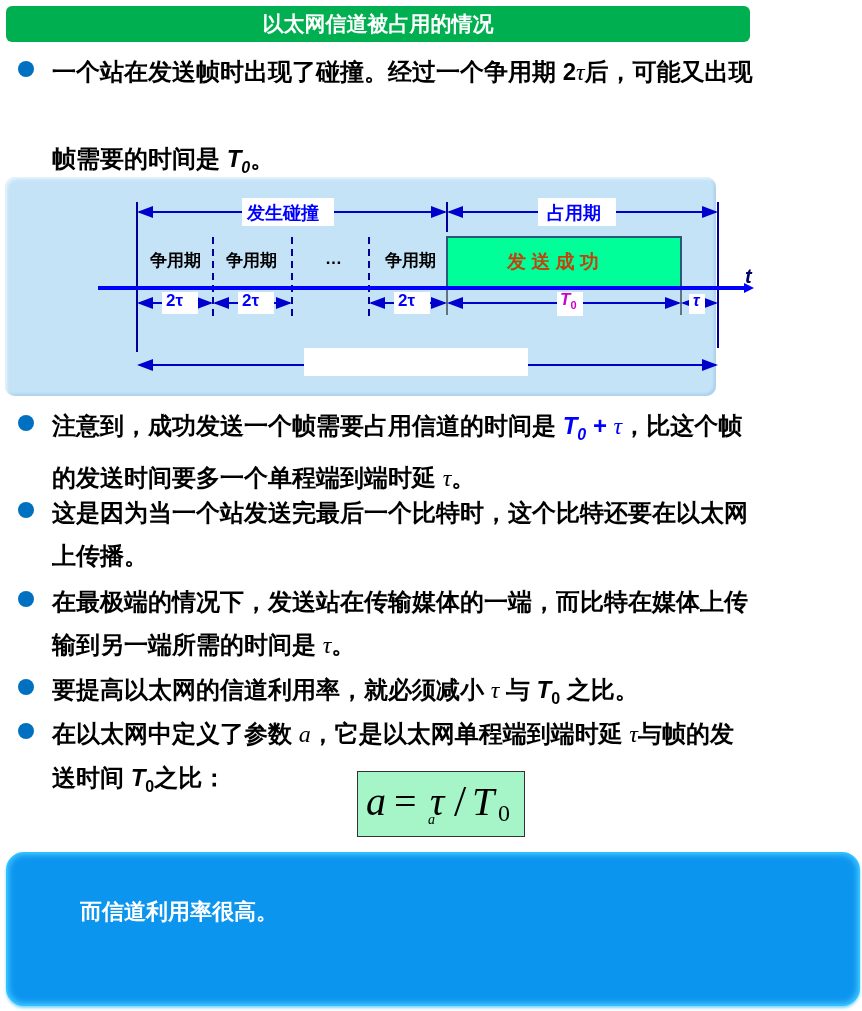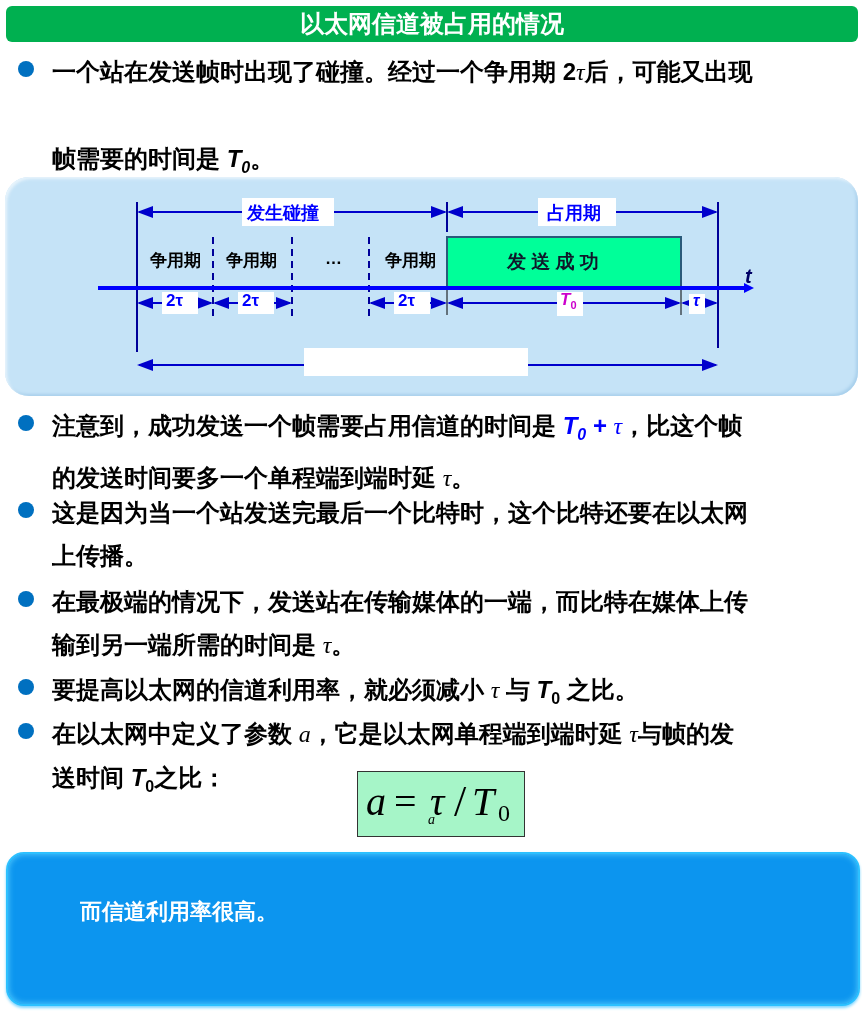--- a/index.html
+++ b/index.html
@@ -1,30 +1,30 @@
 <!DOCTYPE html>
 <html><head>
 <meta charset="utf-8">
 <style>
   html, body { margin:0; padding:0; background:#ffffff; }
   body { width:862px; height:1011px; position:relative; overflow:hidden;
          font-family:"Liberation Sans", "DejaVu Sans", sans-serif; }
-  .title-bar { position:absolute; left:6px; top:6px; width:852px; height:36px;
+  .title-bar { position:absolute; left:6px; top:6px; width:744px; height:36px;
     background:#00b050; border-radius:6px; color:#fff; font-weight:bold;
-    font-size:24px; line-height:36px; text-align:center; }
+    font-size:21px; line-height:36px; text-align:center; }
   .bullet-item { position:absolute; left:18px; width:830px; }
   .bullet-dot { position:absolute; left:0; top:11px; width:16px; height:16px;
     border-radius:50%; background:#0070c0; }
   .bullet-text { margin-left:34px; font-size:24px; font-weight:bold; color:#000;
     line-height:43px; }
   .math-i { font-family:"Liberation Serif", "DejaVu Serif", serif; font-style:italic; font-weight:normal; }
   .math-T { font-family:"Liberation Sans", sans-serif; font-style:italic; font-weight:bold; }
   .blue-T { color:#0000ff; }
-  .diagram { position:absolute; left:5px; top:177px; width:853px; height:219px;
-    background:#c5e3f7; border-radius:24px; box-shadow: inset 2px 2px 3px #e8f4fc, inset -2px -2px 3px #a9d0ec; }
+  .diagram { position:absolute; left:5px; top:177px; width:711px; height:219px;
+    background:#c5e3f7; border-radius:10px; box-shadow: inset 2px 2px 3px #e8f4fc, inset -2px -2px 3px #a9d0ec; }
   .diagram svg { position:absolute; left:0; top:0; }
   .formula-box { position:absolute; left:357px; top:771px; width:166px; height:64px;
     background:#a6f5c8; border:1px solid #333; font-family:"Liberation Serif", serif;
     font-size:40px; color:#000; }
   .formula-box span { position:absolute; }
   .note-box { position:absolute; left:6px; top:852px; width:850px; height:150px;
     background:#0c95ef; border-radius:18px; border:2px solid #2cc0ff;
     box-shadow: inset 0 0 6px #5ad0ff, 0 2px 3px #7fd6ff; }
   .note-text { position:absolute; left:72px; color:#fff; font-weight:bold; font-size:22px; line-height:35px; }
   .note-text .math-i { color:#fff; }
@@ -89,21 +89,21 @@
     <rect x="689" y="294" width="16" height="20" fill="#fff"></rect>
     <rect x="304" y="348" width="224" height="28" fill="#fff"></rect>
   </svg>
 
   <span style="position:absolute;left:242px;top:24px;color:#0000ff;font-weight:bold;font-size:18px;">发生碰撞</span>
   <span style="position:absolute;left:542px;top:24px;color:#0000ff;font-weight:bold;font-size:18px;">占用期</span>
   <span style="position:absolute;left:145px;top:72px;font-weight:bold;font-size:17px;color:#000;">争用期</span>
   <span style="position:absolute;left:221px;top:72px;font-weight:bold;font-size:17px;color:#000;">争用期</span>
   <span style="position:absolute;left:320px;top:72px;font-weight:bold;font-size:17px;color:#000;">…</span>
   <span style="position:absolute;left:380px;top:72px;font-weight:bold;font-size:17px;color:#000;">争用期</span>
-  <span style="position:absolute;left:502px;top:72px;font-weight:bold;font-size:19px;color:#0f172a;">发 送 成 功</span>
+  <span style="position:absolute;left:502px;top:72px;font-weight:bold;font-size:19px;color:#c2410c;">发 送 成 功</span>
   <span style="position:absolute;left:740px;top:88px;font-weight:bold;font-style:italic;font-size:20px;color:#000066;">t</span>
   <span style="position:absolute;left:161px;top:114px;font-weight:bold;font-size:17px;color:#0000ff;">2τ</span>
   <span style="position:absolute;left:237px;top:114px;font-weight:bold;font-size:17px;color:#0000ff;">2τ</span>
   <span style="position:absolute;left:393px;top:114px;font-weight:bold;font-size:17px;color:#0000ff;">2τ</span>
   <span style="position:absolute;left:555px;top:113px;font-weight:bold;font-style:italic;font-size:17px;color:#cc00cc;"><span>T</span><sub style="font-size:11px;font-style:normal">0</sub></span>
   <span style="position:absolute;left:688px;top:115px;font-weight:bold;font-style:italic;font-size:16px;color:#0000ff;">τ</span>
 </div>
 
 <div class="bullet-item" style="top:404px">
   <span class="bullet-dot"></span>

